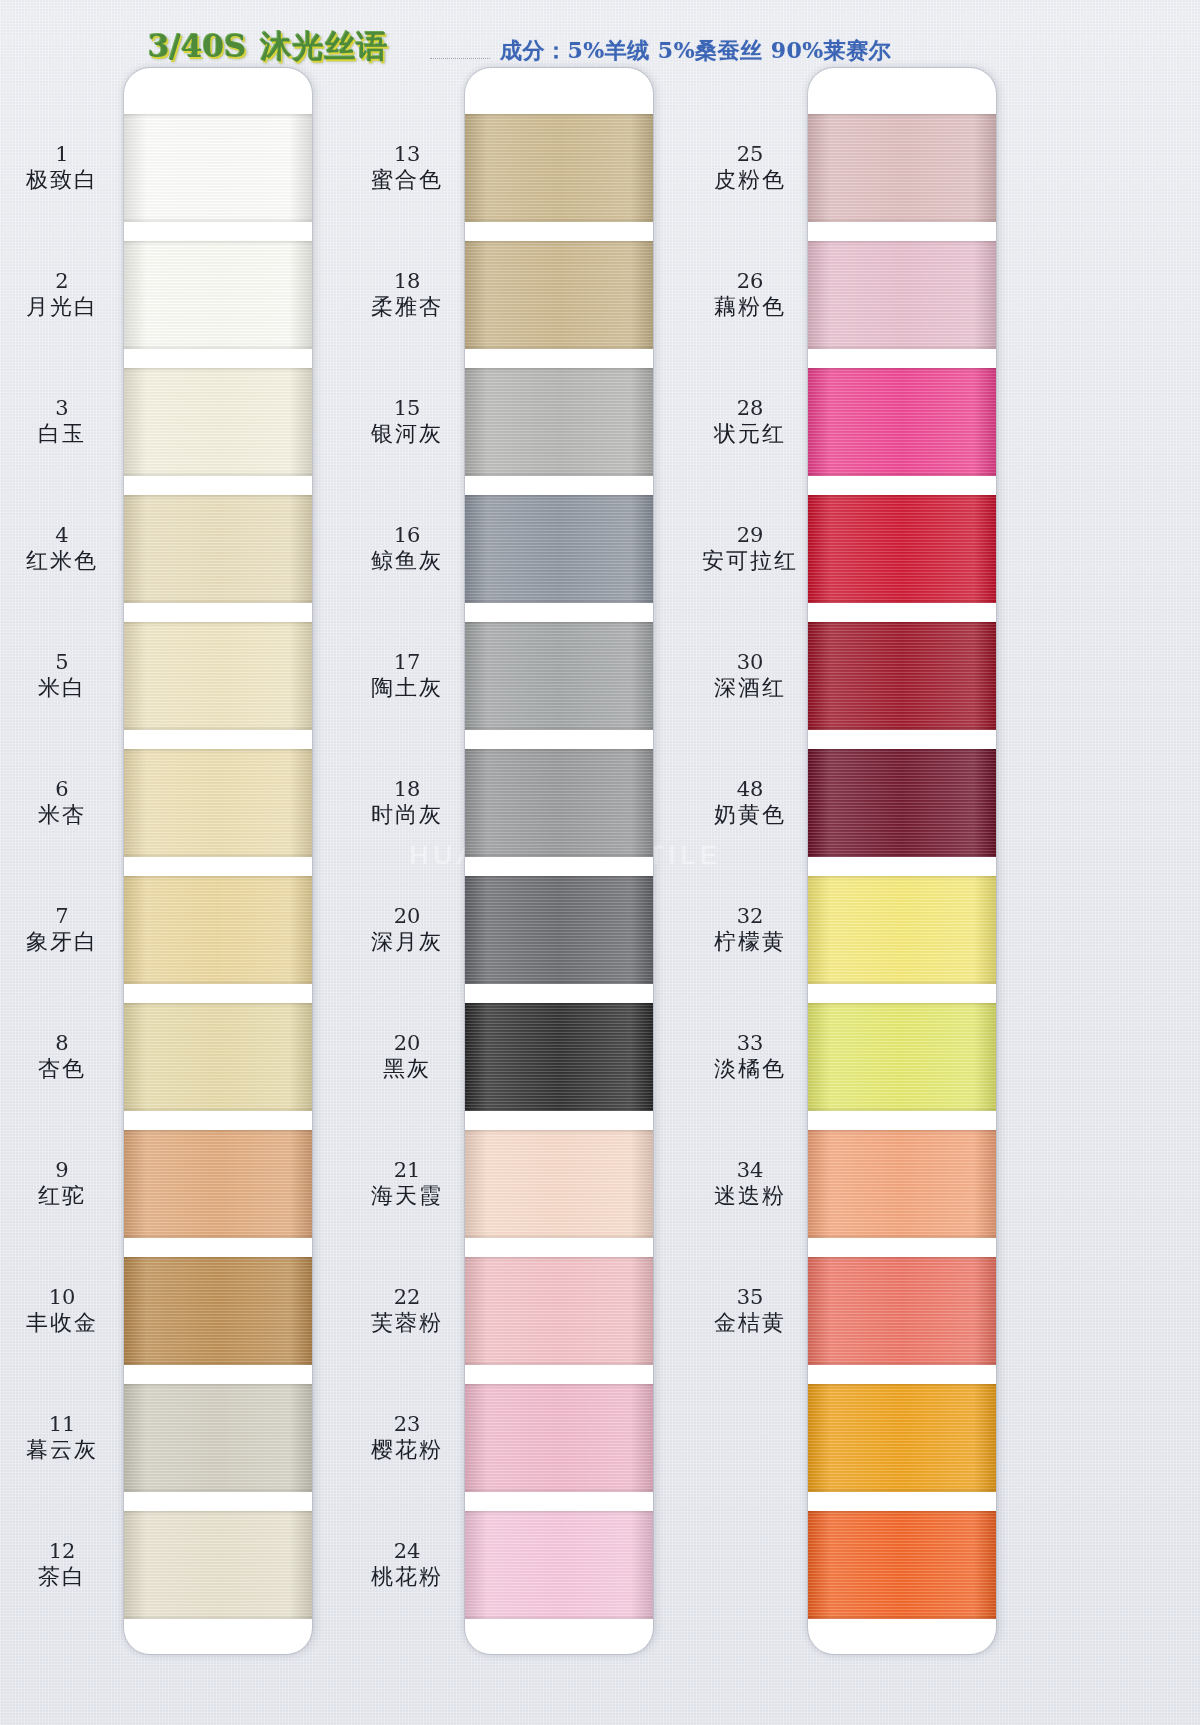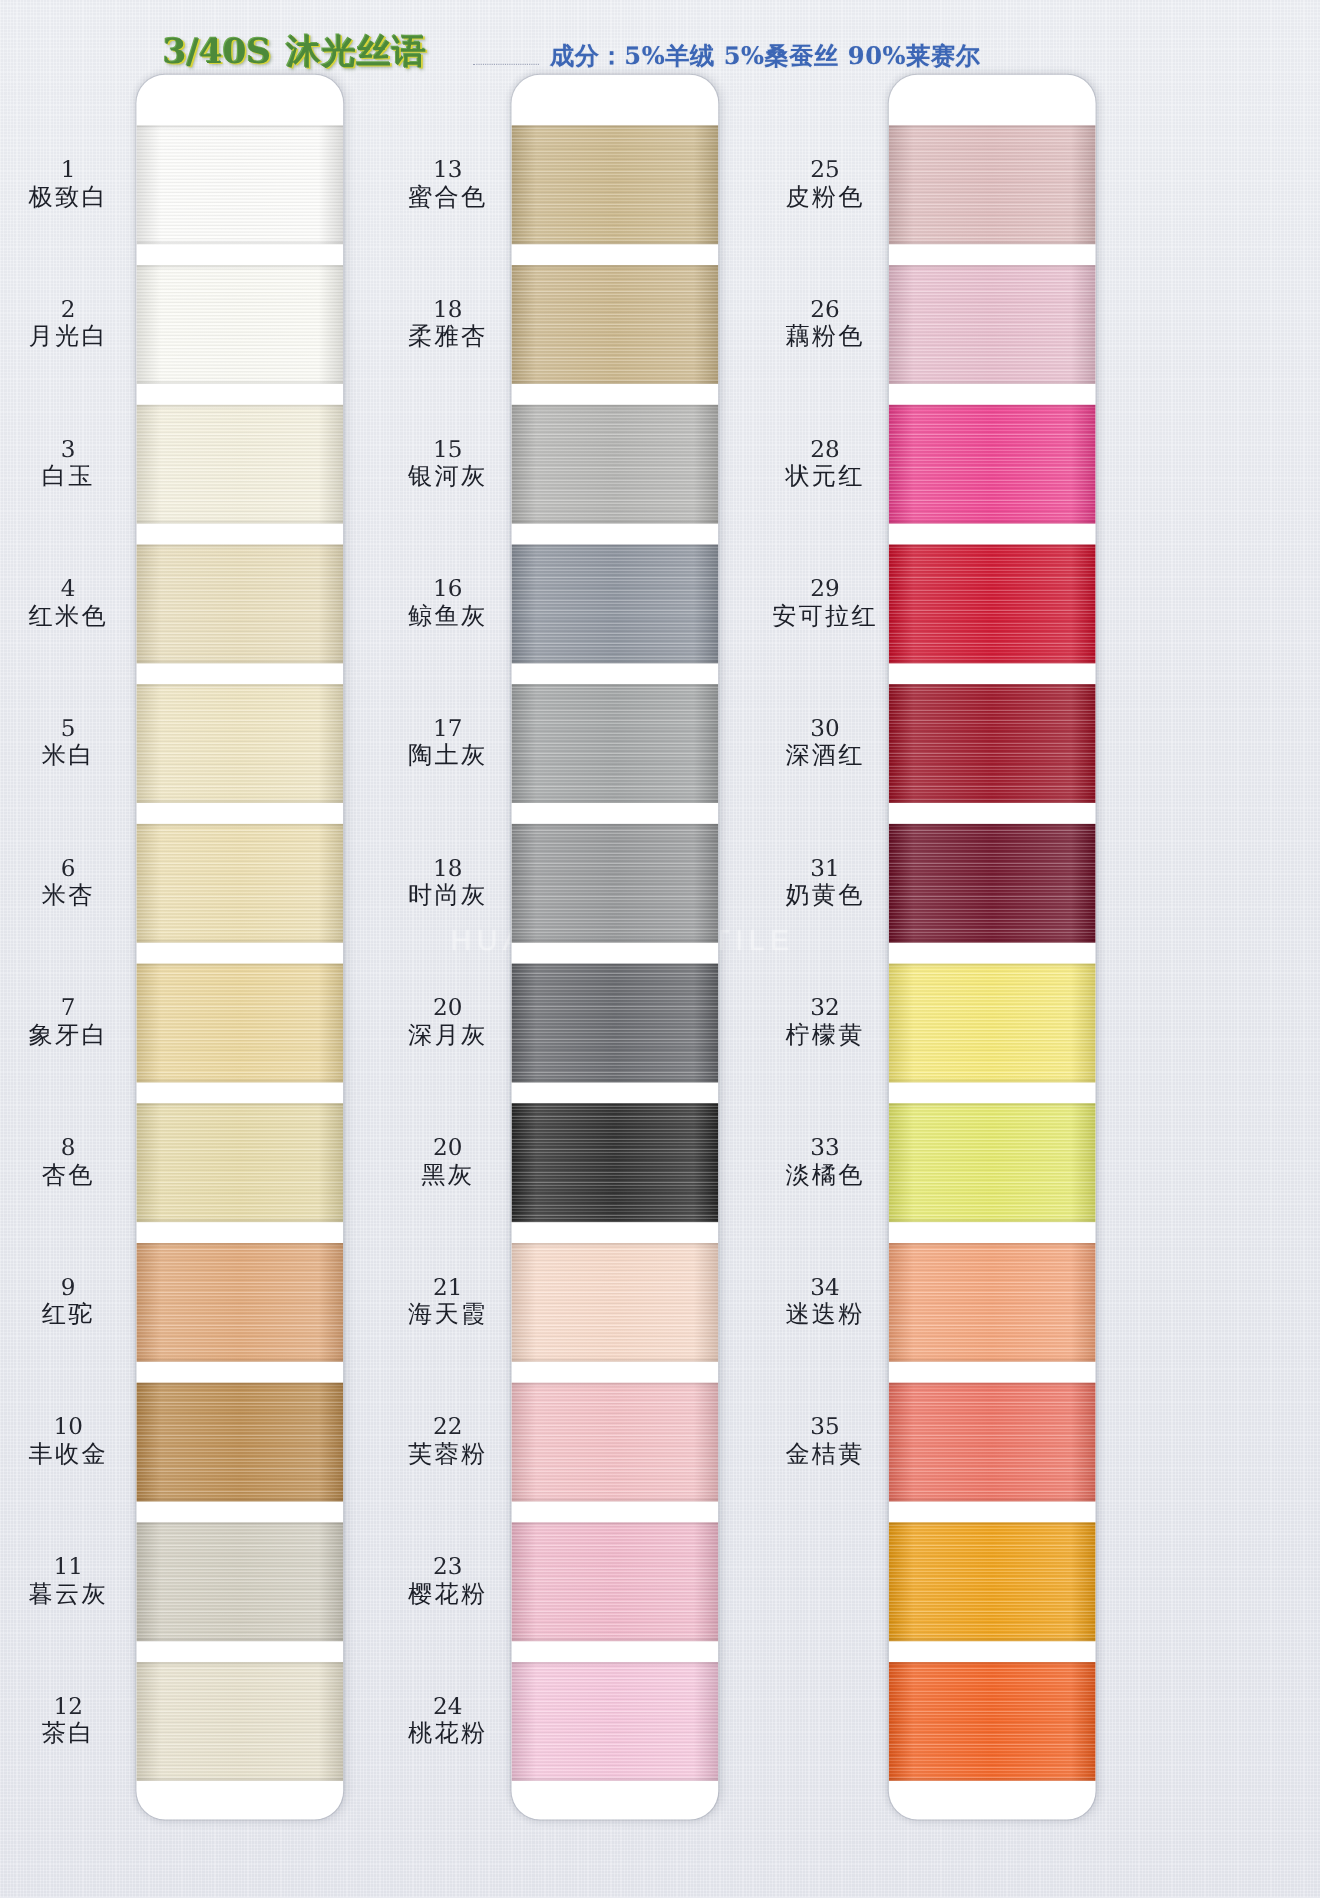--- a/index.html
+++ b/index.html
@@ -590,21 +590,21 @@
         </div>
         <div class="label-cell">
           <div class="num">29</div>
           <div class="name">安可拉红</div>
         </div>
         <div class="label-cell">
           <div class="num">30</div>
           <div class="name">深酒红</div>
         </div>
         <div class="label-cell">
-          <div class="num">31</div>
+          <div class="num">48</div>
           <div class="name">奶黄色</div>
         </div>
         <div class="label-cell">
           <div class="num">32</div>
           <div class="name">柠檬黄</div>
         </div>
         <div class="label-cell">
           <div class="num">33</div>
           <div class="name">淡橘色</div>
         </div>

